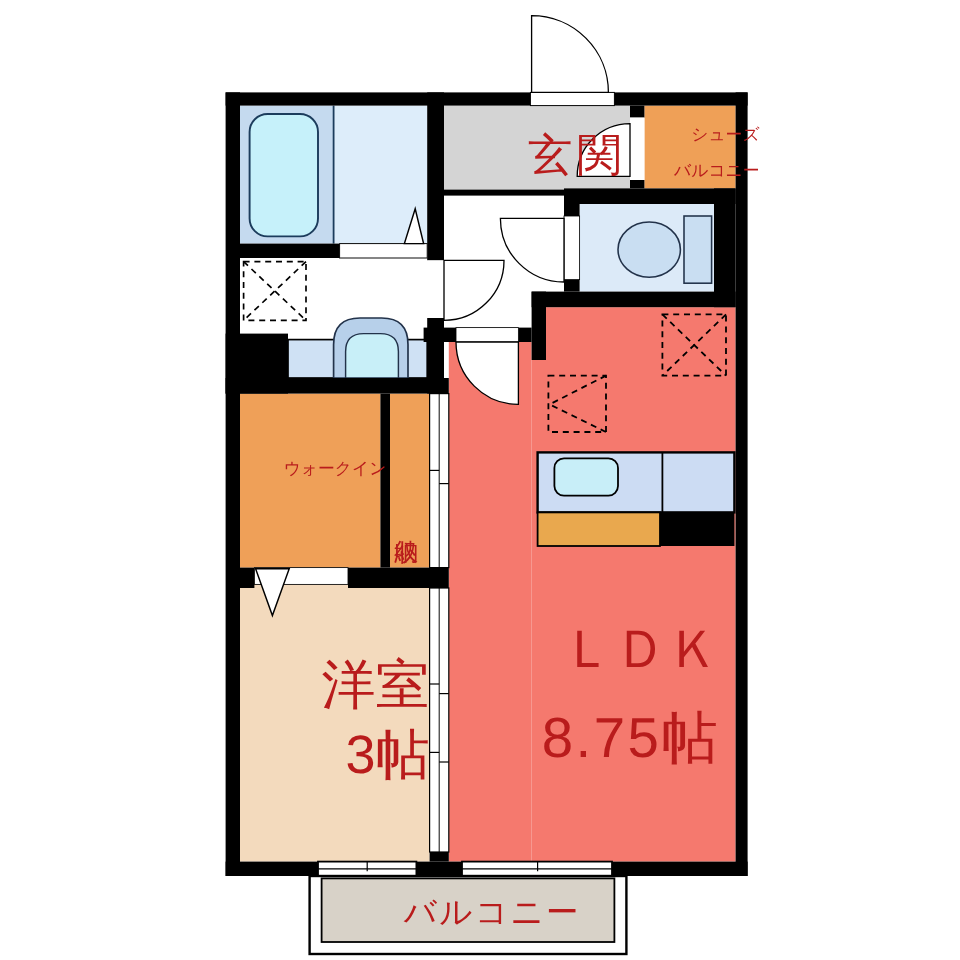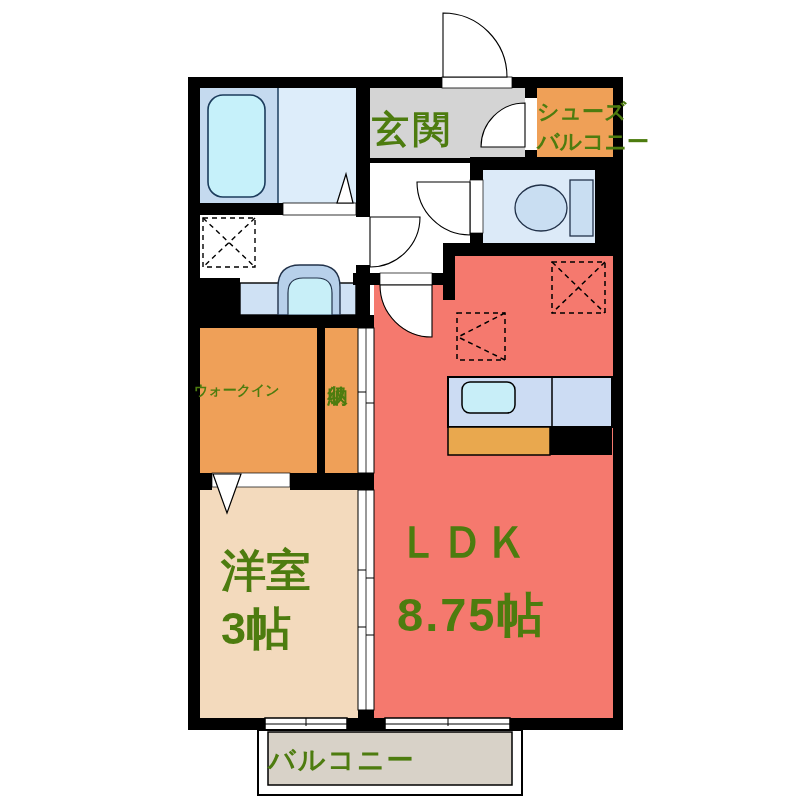--- a/index.html
+++ b/index.html
@@ -1,26 +1,26 @@
 <!DOCTYPE html>
 <html><head>
 <meta charset="utf-8">
 <style>
   html,body{margin:0;padding:0;background:#fff;}
   .stage{position:relative;width:800px;height:800px;background:#ffffff;overflow:hidden;
          font-family:"Liberation Sans","DejaVu Sans",sans-serif;}
   .stage svg{position:absolute;left:0;top:0;}
-  .lbl{position:absolute;color:#4d7c0f;font-weight:700;text-align:left;
+  .lbl{position:absolute;color:#b91c1c;font-weight:400;text-align:right;
        white-space:nowrap;pointer-events:none;}
   .lbl-genkan{left:372px;top:105px;width:150px;font-size:37px;letter-spacing:4px;}
-  .lbl-shoes{left:537px;top:97px;width:96px;font-size:22px;line-height:30px;letter-spacing:0px;}
+  .lbl-shoes{left:537px;top:97px;width:96px;font-size:14px;line-height:30px;letter-spacing:0px;}
   .lbl-wic{left:194px;top:373px;width:128px;font-size:14px;line-height:35px;}
   .lbl-storage{left:322px;top:370px;width:32px;height:64px;font-size:20px;
                writing-mode:vertical-rl;text-orientation:upright;line-height:32px;}
-  .lbl-western{left:200px;top:542px;width:158px;font-size:45px;line-height:58px;padding-left:21px;}
+  .lbl-western{left:200px;top:542px;width:158px;font-size:45px;line-height:58px;}
   .lbl-ldk{left:397px;top:505px;width:203px;font-size:44px;line-height:73px;}
   .lbl-ldk .sz{font-size:47px;letter-spacing:2px;}
   .lbl-balcony{left:268px;top:742px;width:216px;font-size:27px;letter-spacing:2px;}
 </style>
 </head>
 <body>
 
 <div class="stage">
 
   <svg width="800" height="800" viewBox="0 0 800 800">

